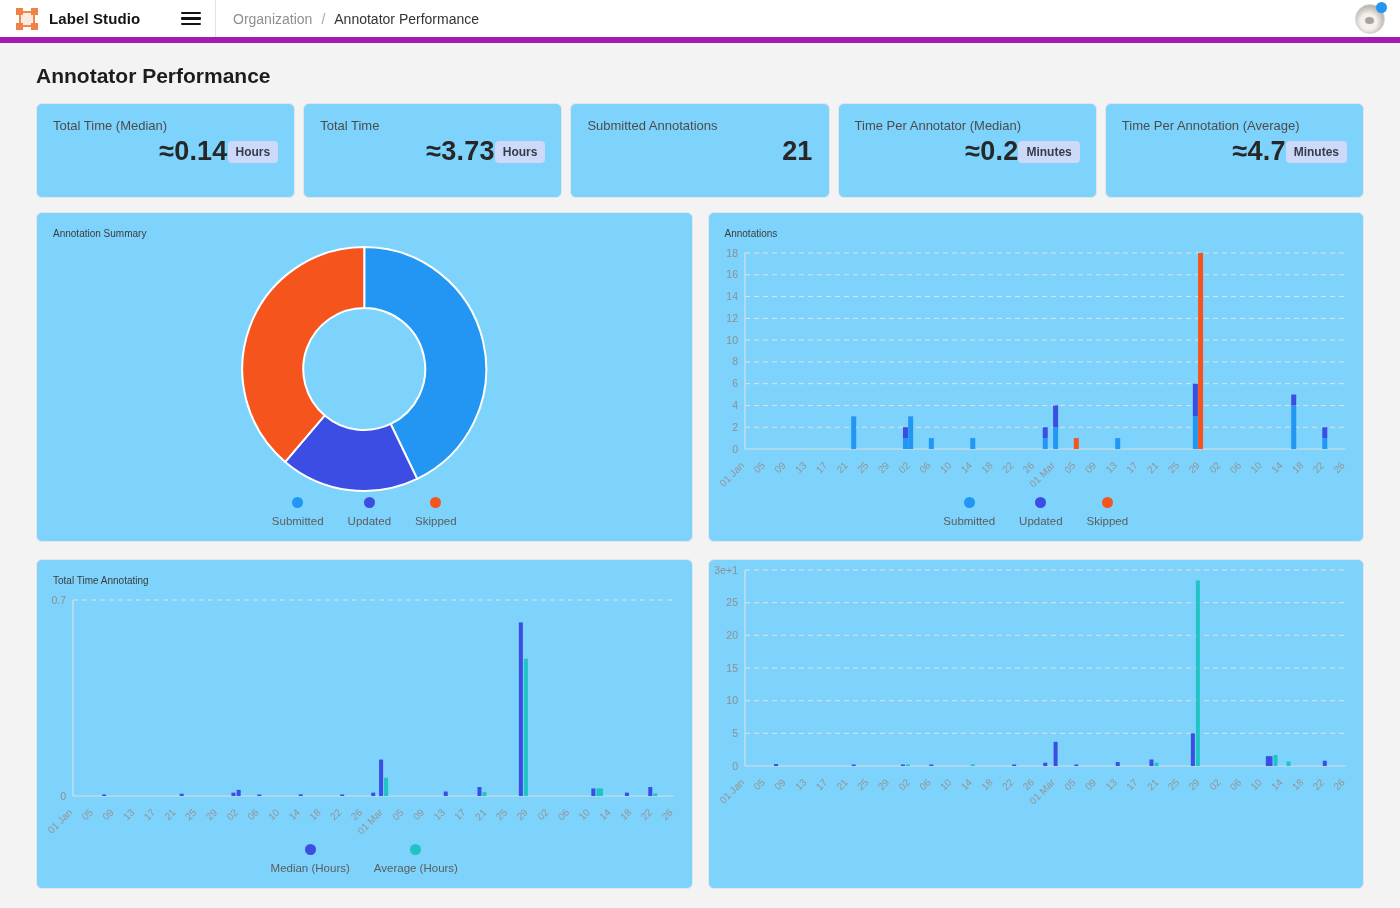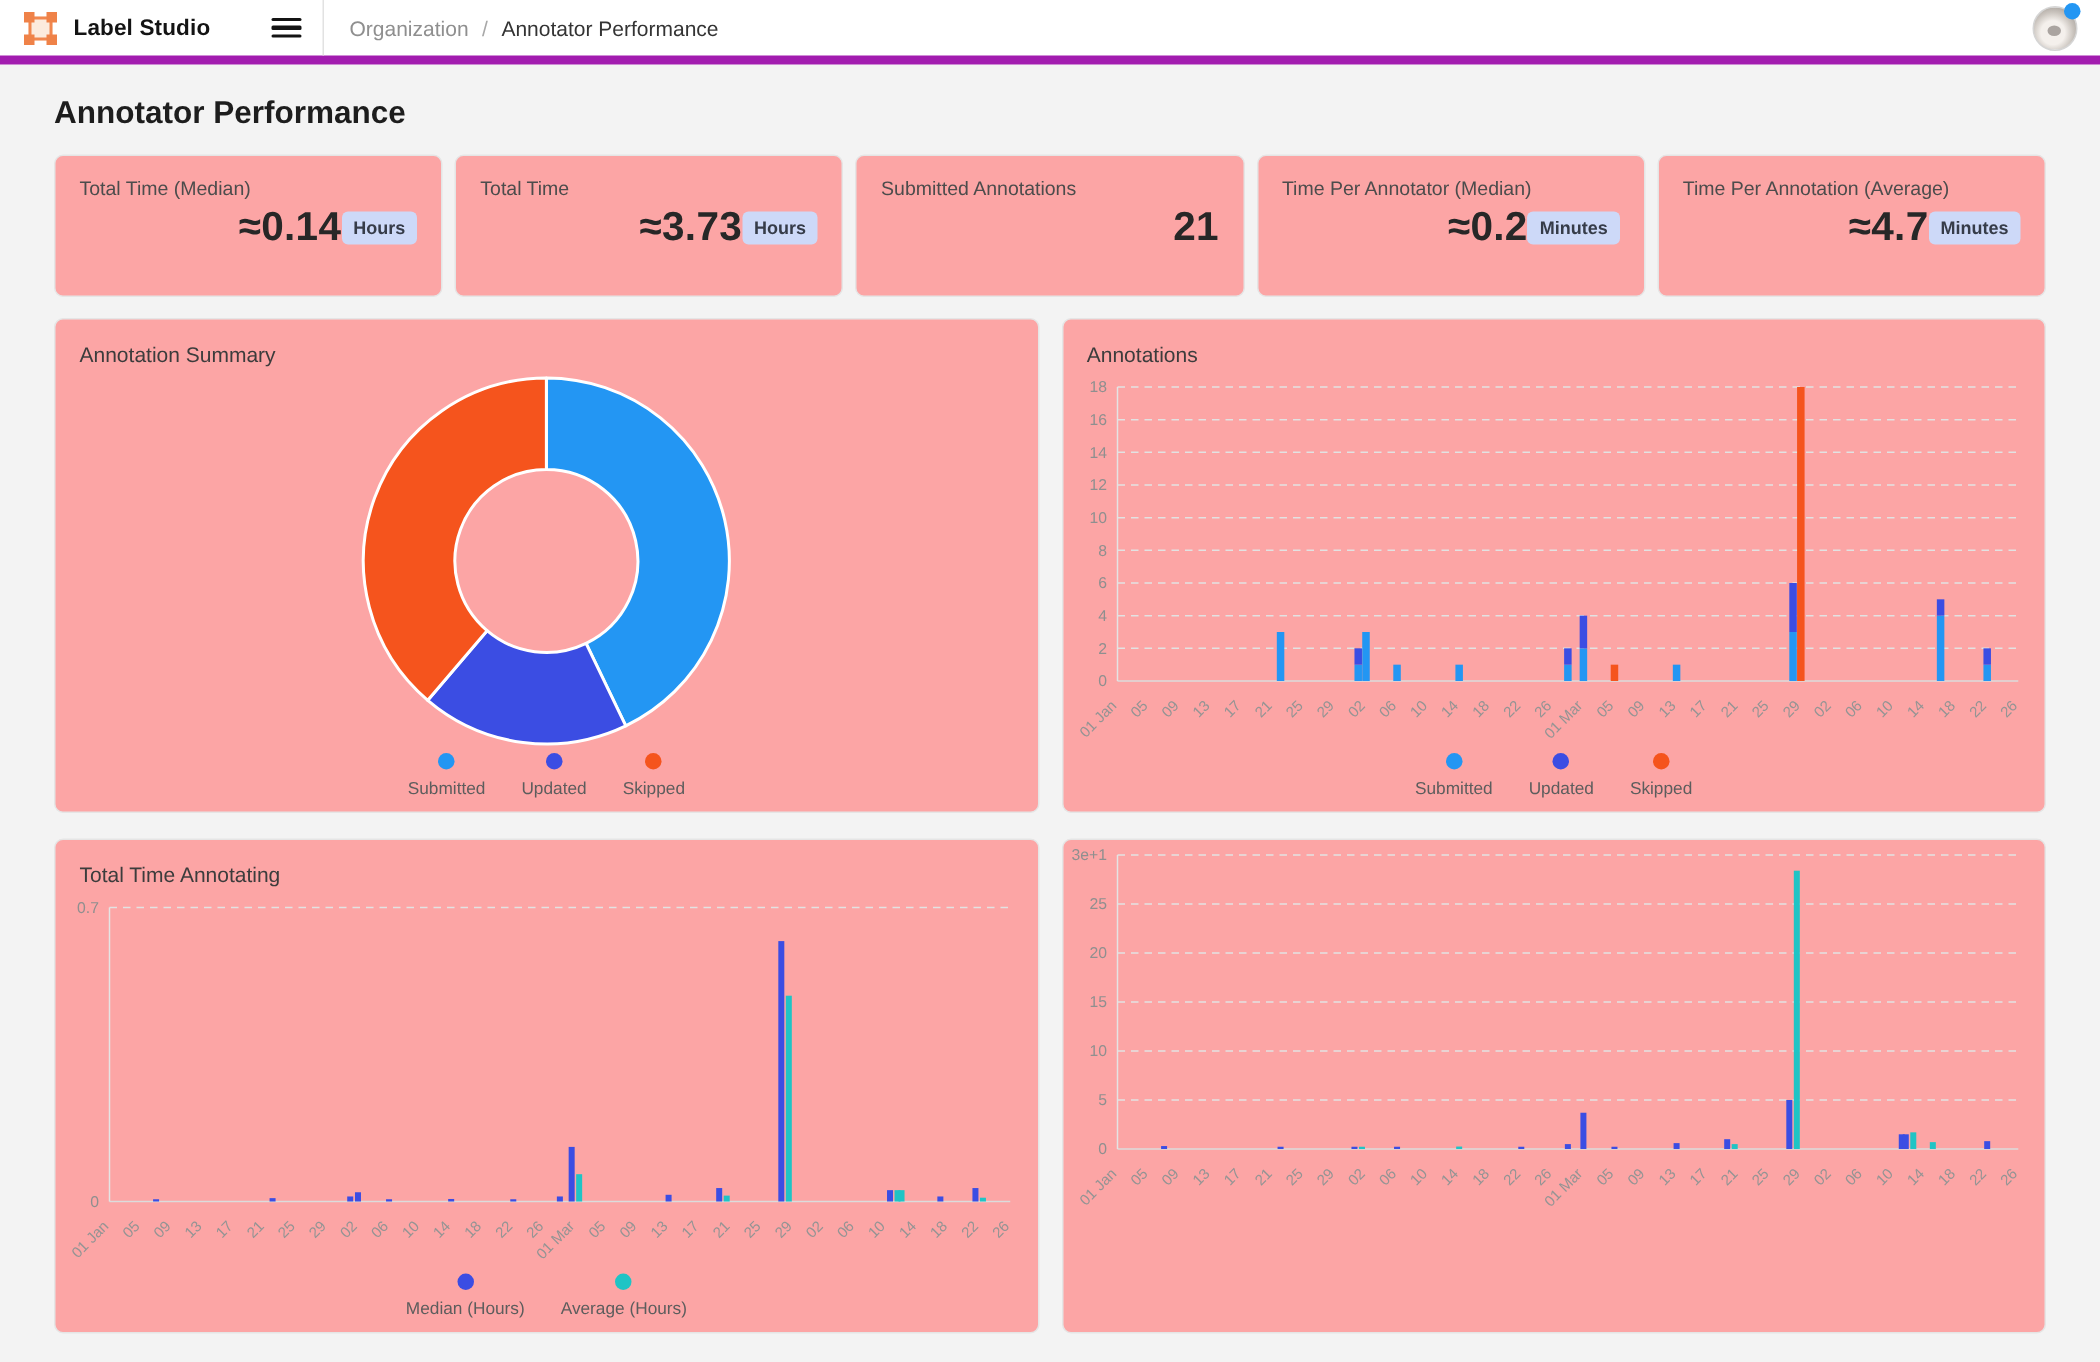--- a/index.html
+++ b/index.html
@@ -42,34 +42,34 @@
   .avatar::after{ content:""; position:absolute; left:10px; top:13px; width:9px; height:7px;
     background:#6e6662; border-radius:50%; opacity:.55; }
   .notif-dot {
     position:absolute; right:-2px; top:-2px; width:11px; height:11px; border-radius:50%;
     background:#2396f3;
   }
   
   .page { padding:0 36px; }
   .page-title { font-size:21px; font-weight:700; color:#1d1d1d; margin:21px 0 15px; }
   
-  .card { background:#fca5a5; border:1px solid #e5e5e5; border-radius:6px; }
+  .card { background:#7dd3fc; border:1px solid #e5e5e5; border-radius:6px; }
   .stats { display:grid; grid-template-columns:repeat(5,1fr); gap:8px; }
   .stat-card { height:95px; padding:14px 16px; }
   .stat-label { font-size:13px; color:#4c4c4c; }
   .stat-row { display:flex; align-items:center; justify-content:flex-end; margin-top:3px;margin-left:25px; }
   .stat-value { font-size:27px; font-weight:700; color:#272727; letter-spacing:.2px; }
   .stat-badge {
     background:#cdd9f8; color:#363c49; font-size:12px; font-weight:700;
     padding:4px 8px; border-radius:4px;
   }
   
   .charts { display:grid; grid-template-columns:1fr 1fr; gap:17px 15px; margin-top:14px; }
   .chart-card { height:330px; display:flex; flex-direction:column; overflow:hidden; }
-  .chart-title { font-size:14px; font-weight:500; color:#3c3c3c; padding:15px 16px 4px; }
+  .chart-title { font-size:10px; font-weight:500; color:#3c3c3c; padding:15px 16px 4px; }
   .chart-svg { width:100%; height:252px; display:block; flex:none; }
   .legend { display:flex; justify-content:center; align-items:center; gap:24px; margin-top:2px; }
   .legend-item { display:flex; align-items:center; gap:7px; cursor:pointer;flex-direction:column; }
   .legend-dot { width:11px; height:11px; border-radius:50%; flex:none; }
   .legend-label { font-size:11.5px; color:#5d5d5d; }
   
   text.ylab { fill:#8f8f8f; font-size:10.5px; font-family:"Liberation Sans",sans-serif; }
   text.xlab { fill:#949494; font-size:10px; font-family:"Liberation Sans",sans-serif; }
 </style>
 </head>

